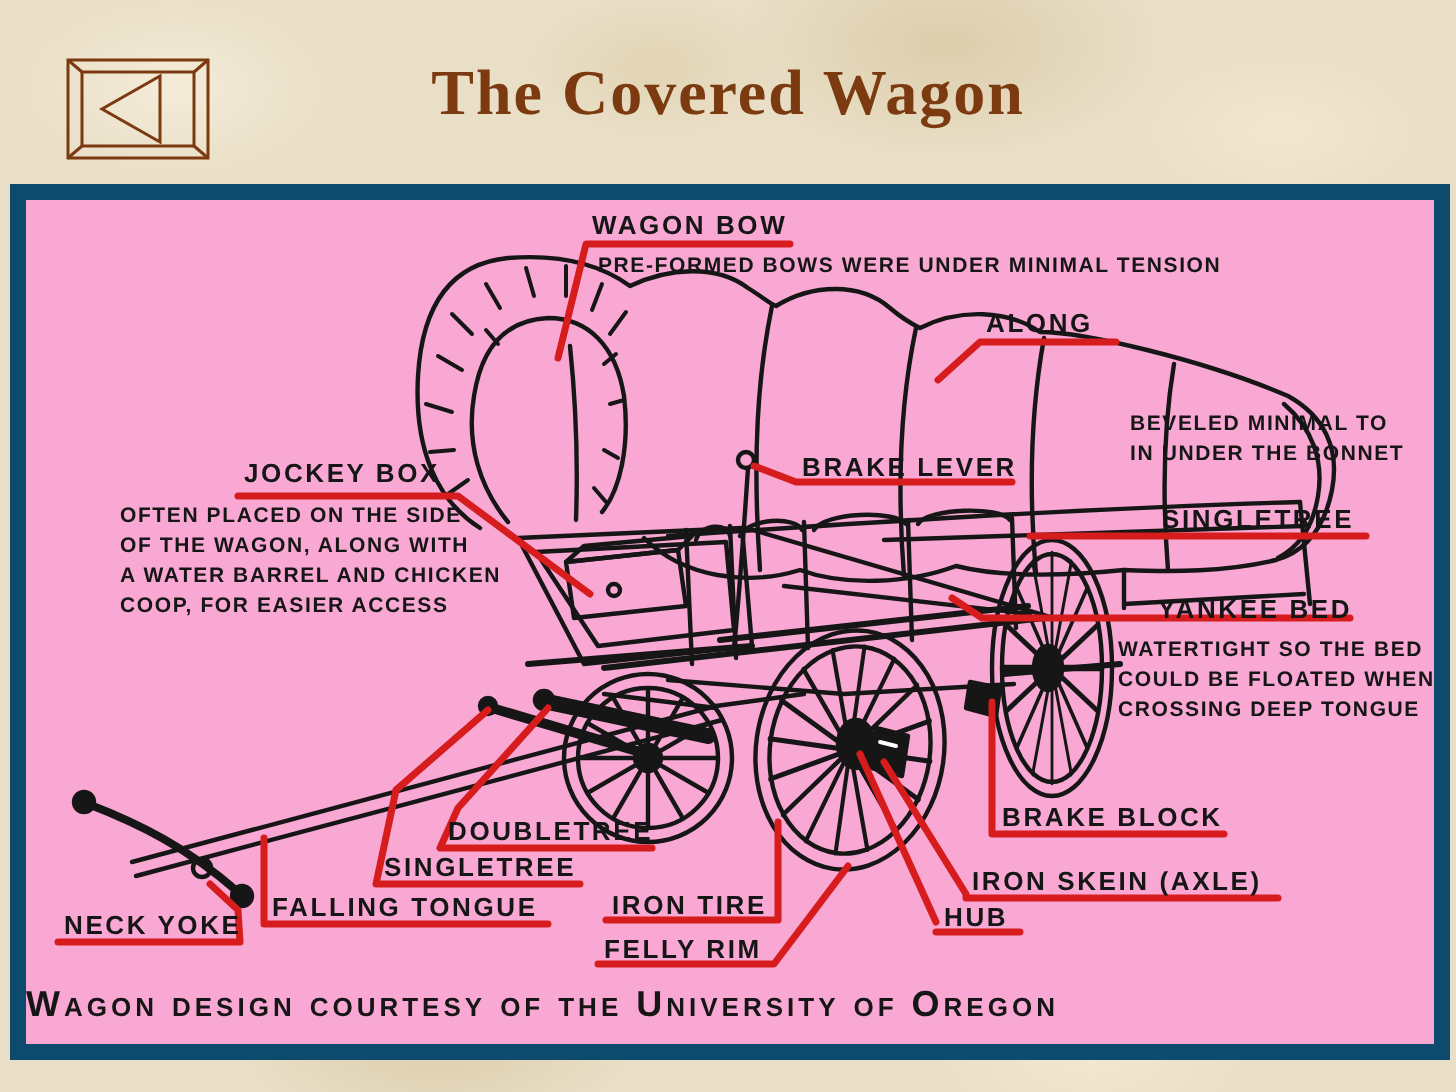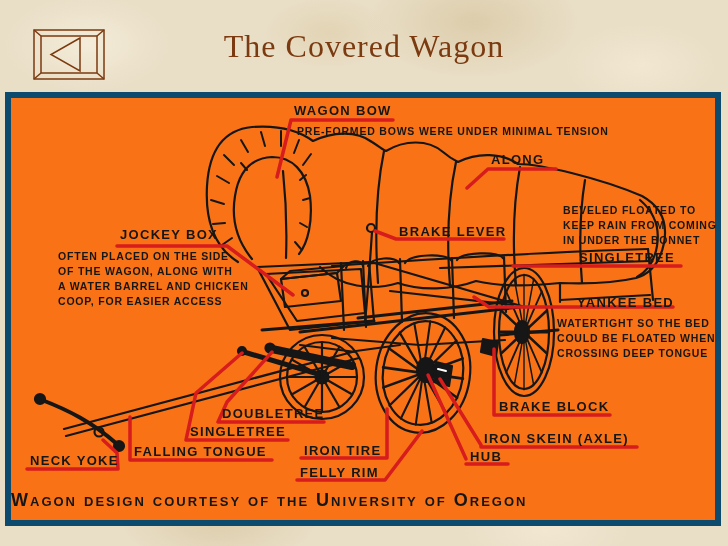--- a/index.html
+++ b/index.html
@@ -14,26 +14,26 @@
       radial-gradient(ellipse 140px 70px at 30% 95%, #dccdab 0%, rgba(220,205,171,0) 70%),
       radial-gradient(ellipse 120px 60px at 75% 97%, #f2e8d2 0%, rgba(242,232,210,0) 70%),
       radial-gradient(ellipse 90px 50px  at 45% 6%,  #e2d4b4 0%, rgba(226,212,180,0) 70%);
   }
   .back-btn{
     position:absolute;left:33px;top:29px;width:72px;height:51px;
     background:transparent;border:none;padding:0;cursor:pointer;
   }
   .page-title{
     position:absolute;left:0;top:28px;width:728px;text-align:center;
-    font-family:"Liberation Serif",serif;font-weight:normal;
+    font-family:"Liberation Serif",serif;font-weight:bold;
     font-size:32px;letter-spacing:1px;color:#7b3a10;
   }
   .panel{
     position:absolute;left:5px;top:92px;width:704px;height:422px;
-    background:#f97316;border:6px solid #0c4a6e;
+    background:#f9a8d4;border:8px solid #0c4a6e;
   }
   .lbl{
     position:absolute;color:#161616;font-weight:bold;
     font-size:13px;letter-spacing:1.3px;white-space:nowrap;line-height:13px;
   }
   .note{
     position:absolute;color:#161616;font-weight:bold;
     font-size:10.5px;letter-spacing:0.8px;white-space:nowrap;line-height:15px;
   }
   .caption{
@@ -225,22 +225,21 @@
   <div class="lbl" style="left:480px;top:55px">ALONG</div>
   <div class="lbl" style="left:109px;top:130px">JOCKEY BOX</div>
   <div class="note" style="left:47px;top:151px">
     <div>OFTEN PLACED ON THE SIDE</div>
     <div>OF THE WAGON, ALONG WITH</div>
     <div>A WATER BARREL AND CHICKEN</div>
     <div>COOP, FOR EASIER ACCESS</div>
   </div>
   <div class="lbl" style="left:388px;top:127px">BRAKE LEVER</div>
   <div class="note" style="left:552px;top:105px">
-    <div>BEVELED FLOATED TO</div>
-    <div>KEEP RAIN FROM COMING</div>
+    <div>BEVELED MINIMAL TO</div>
     <div>IN UNDER THE BONNET</div>
   </div>
   <div class="lbl" style="left:568px;top:153px">SINGLETREE</div>
   <div class="lbl" style="left:566px;top:198px">YANKEE BED</div>
   <div class="note" style="left:546px;top:218px">
     <div>WATERTIGHT SO THE BED</div>
     <div>COULD BE FLOATED WHEN</div>
     <div>CROSSING DEEP TONGUE</div>
   </div>
   <div class="lbl" style="left:488px;top:302px">BRAKE BLOCK</div>

